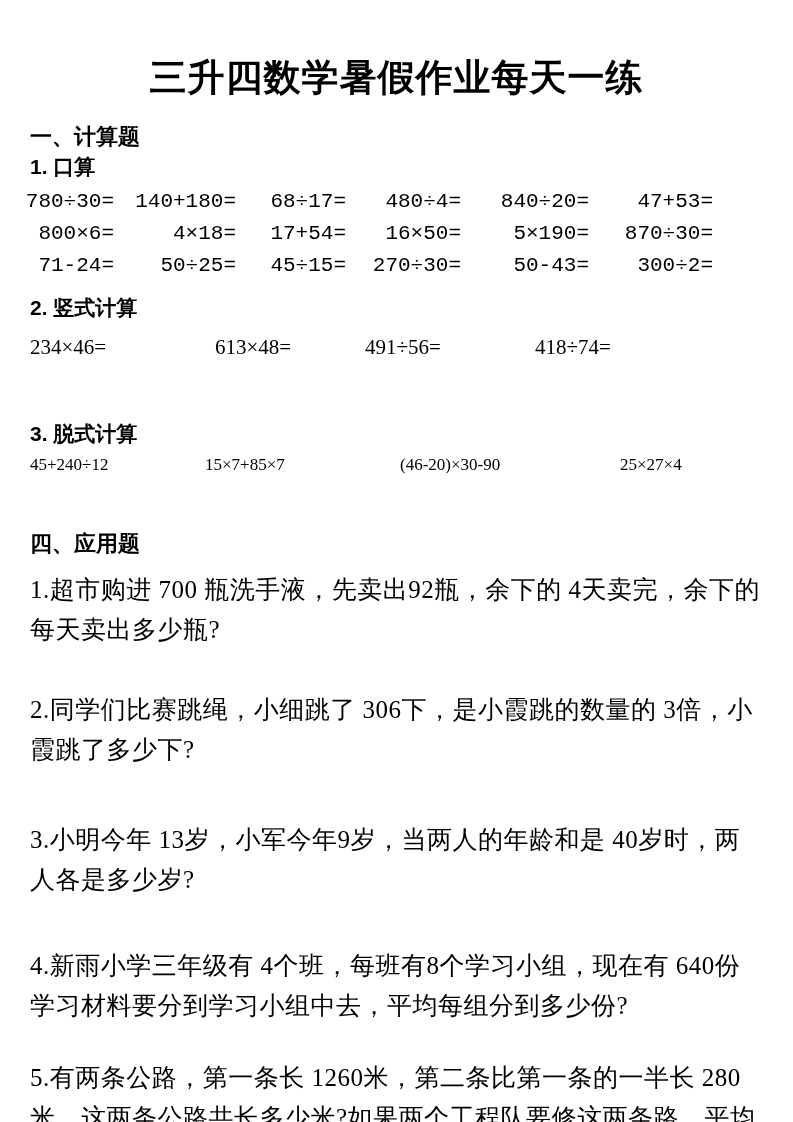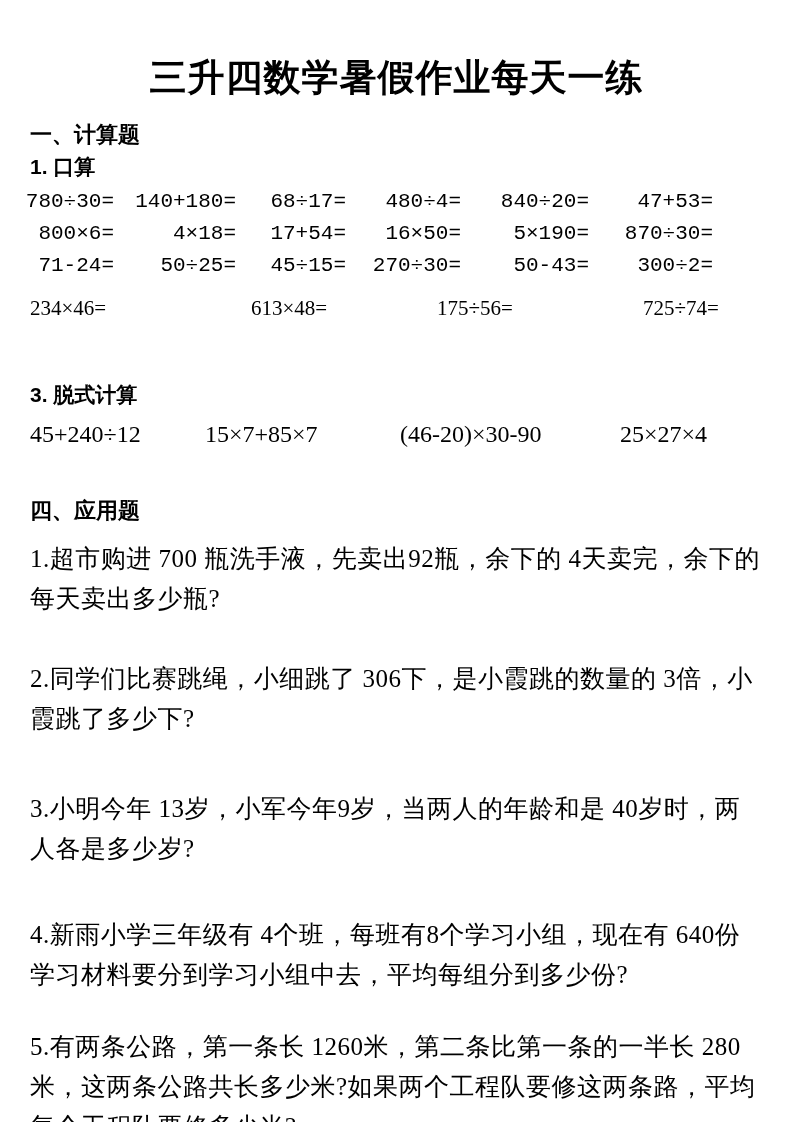--- a/index.html
+++ b/index.html
@@ -23,21 +23,21 @@
   .title {
     font-family: "Liberation Sans", "DejaVu Sans", sans-serif;
     font-weight: 800;
     font-size: 37px;
     line-height: 40px;
     text-align: center;
     letter-spacing: 1px;
     margin: 0;
   }
   .sec-heading {
-    font-family: Liberation Mono, monospace;
+    font-family: Liberation Serif, serif;
     font-weight: 700;
     font-size: 22px;
     line-height: 26px;
     margin: 0;
   }
   .sub-heading {
     font-family: "Liberation Sans", "DejaVu Sans", sans-serif;
     font-weight: 700;
     font-size: 21px;
     line-height: 26px;
@@ -59,27 +59,26 @@
     white-space: nowrap;
     font-family: Liberation Mono, monospace;
   }
   .vert-row {
     margin-top: 12px;
     display: grid;
     grid-template-columns: 185px 150px 170px auto;
     font-size: 21px;
     line-height: 28px;
     white-space: nowrap;
-    gap: 36px;
   }
   .step-row {
-    margin-top: 12px;
+    margin-top: 4px;
     display: grid;
     grid-template-columns: 175px 195px 220px auto;
-    font-size: 24px;
+    font-size: 17px;
     line-height: 28px;
     white-space: nowrap;
   }
   .word-problem {
     font-size: 25px;
     line-height: 40px;
     margin: 0;
     letter-spacing: 0.5px;
   }
   .word-problem.p-1 { margin-top: 13px; }
@@ -113,26 +112,27 @@
     <span>5×190=</span>
     <span>870÷30=</span>
     <span>71-24=</span>
     <span>50÷25=</span>
     <span>45÷15=</span>
     <span>270÷30=</span>
     <span>50-43=</span>
     <span>300÷2=</span>
   </div>
 
+  <h3 class="sub-heading h-vert">2. 竖式计算</h3>
 
   <div class="vert-row">
     <span>234×46=</span>
     <span>613×48=</span>
-    <span>175÷56=</span>
-    <span>725÷74=</span>
+    <span>491÷56=</span>
+    <span>418÷74=</span>
   </div>
 
   <h3 class="sub-heading h-step">3. 脱式计算</h3>
 
   <div class="step-row">
     <span>45+240÷12</span>
     <span>15×7+85×7</span>
     <span>(46-20)×30-90</span>
     <span>25×27×4</span>
   </div>

